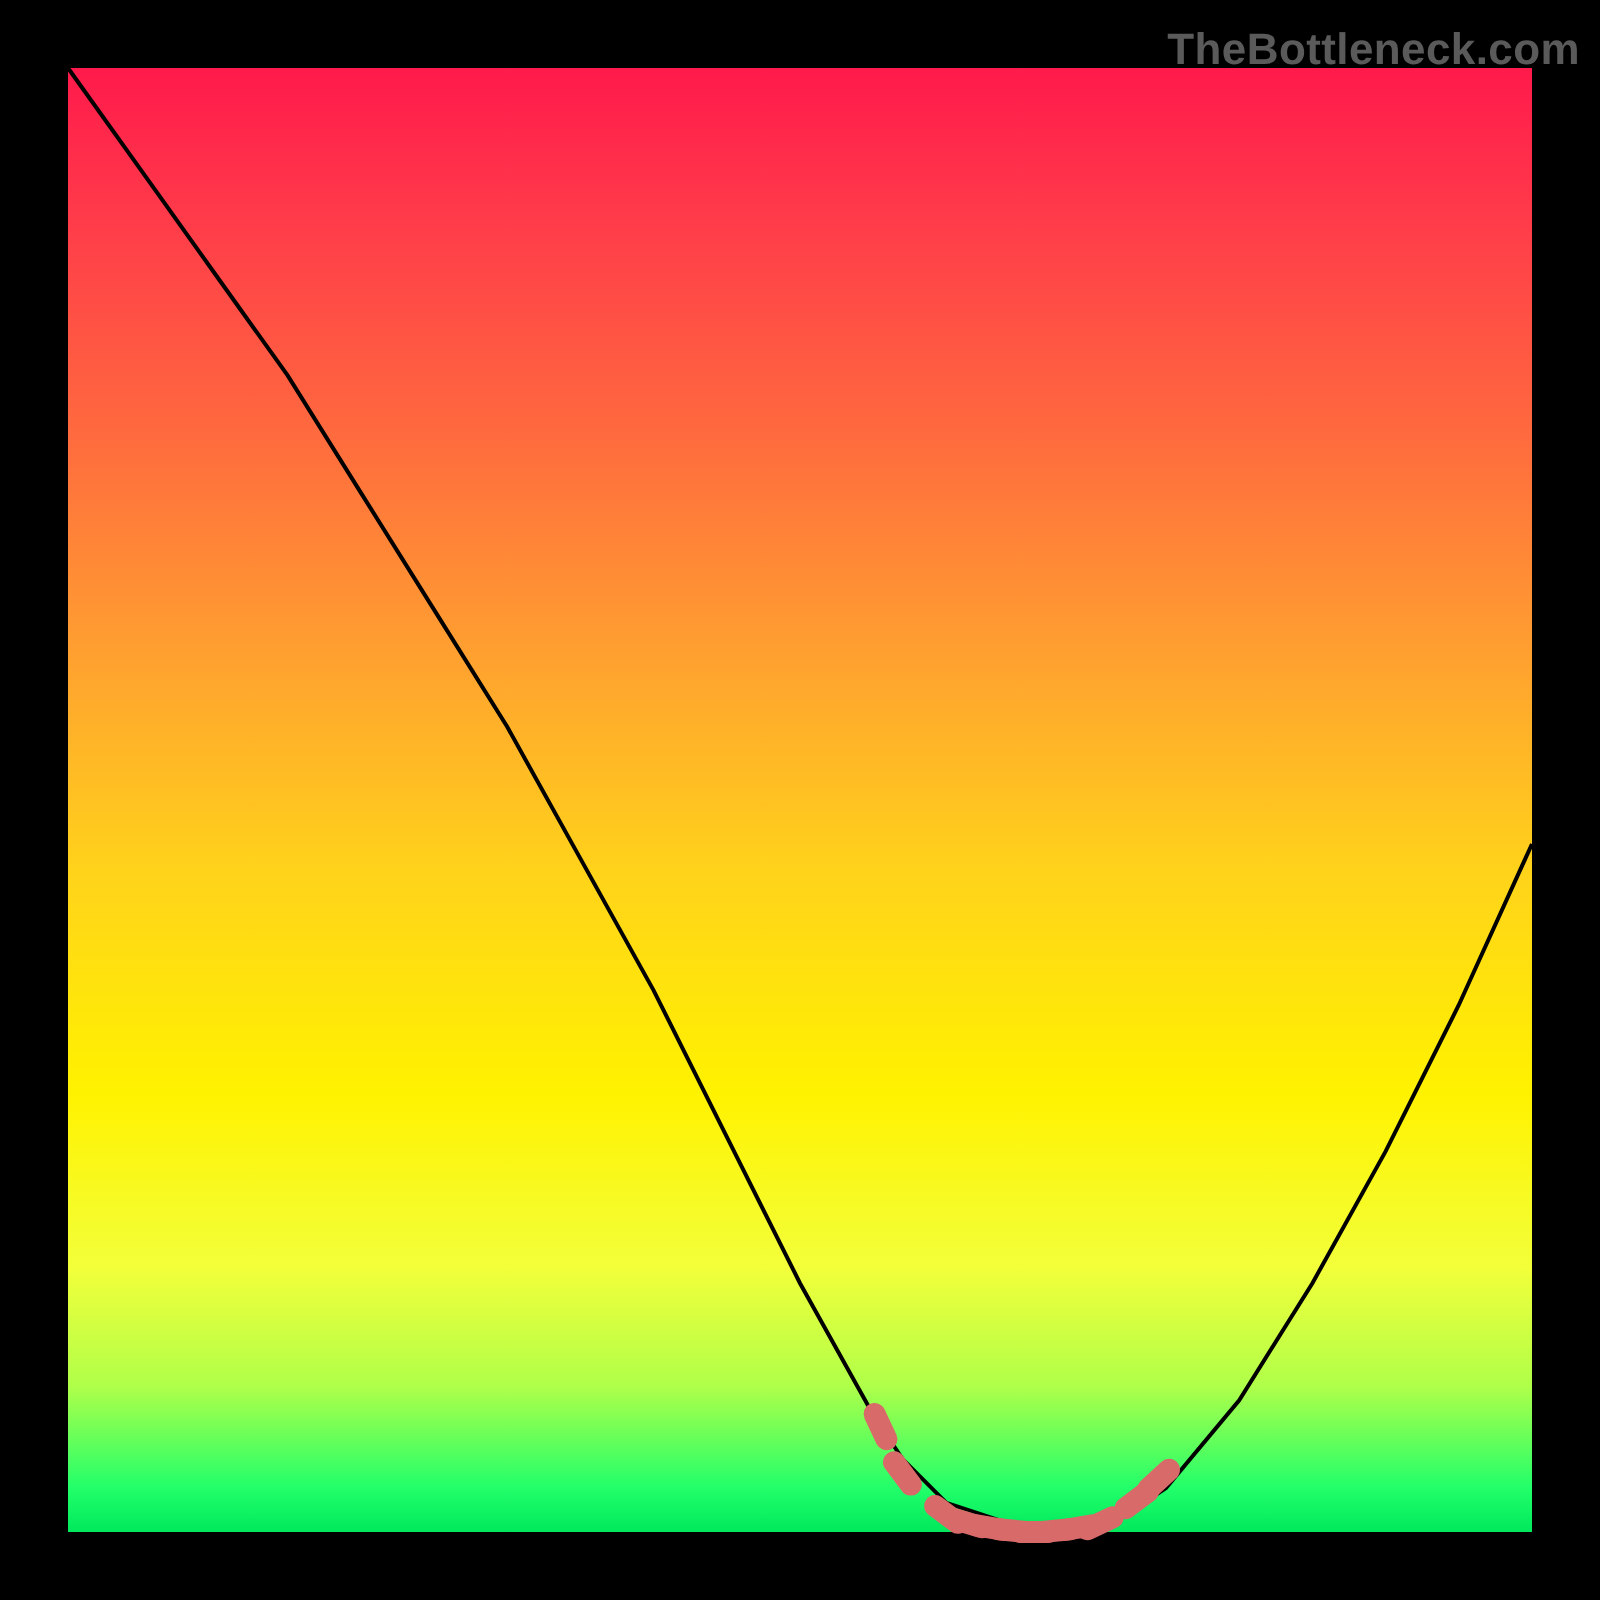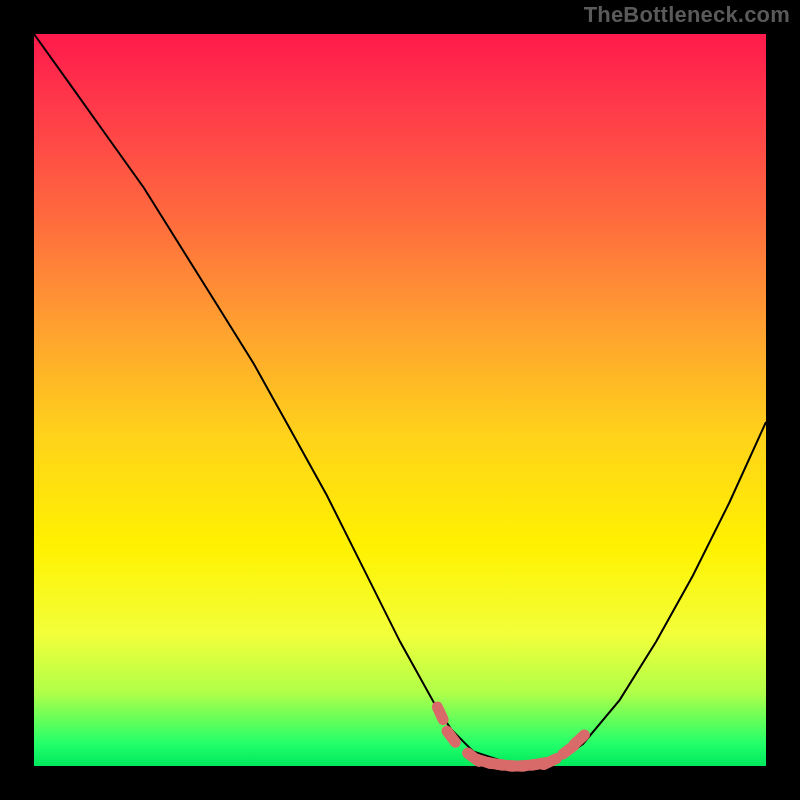--- a/index.html
+++ b/index.html
@@ -12,21 +12,21 @@
     overflow: hidden;
   }
   .frame {
     position: relative;
     width: 800px;
     height: 800px;
     background: #000000;
   }
   .watermark {
     position: absolute;
-    top: 2px;
+    top: 12px;
     right: 10px;
     color: #5a5a5a;
     font-size: 22px;
     font-weight: 600;
     letter-spacing: 0.2px;
     user-select: none;
   }
   .plot {
     position: absolute;
     left: 34px;

